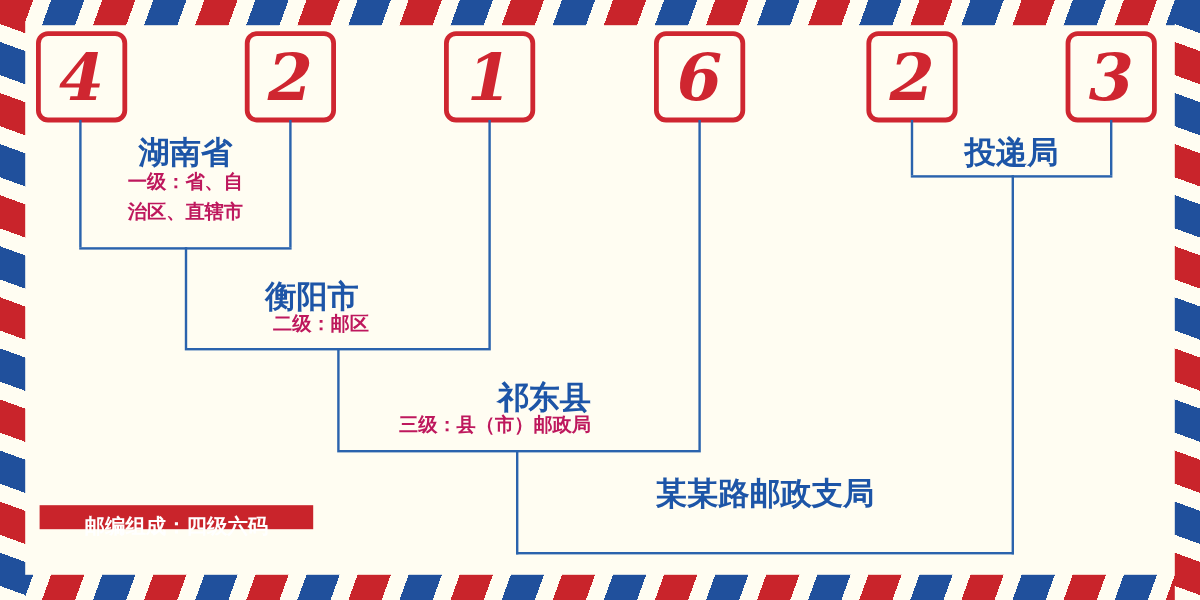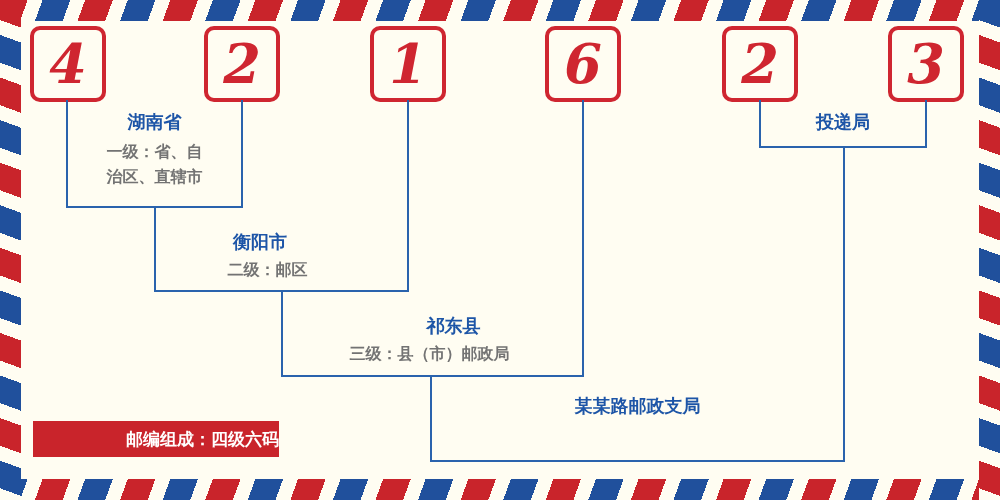--- a/index.html
+++ b/index.html
@@ -54,35 +54,34 @@
     font-size: 54px;
     color: #cf2630;
     line-height: 1;
   }
 
   .line { position: absolute; background: #2a63ad; z-index: 2; }
   .line.v { width: 2px; }
   .line.h { height: 2px; }
 
   .lbl { position: absolute; text-align: center; font-weight: bold; z-index: 3; }
-  .lbl-name { color: #1d55a7; font-size: 18px; }
-  .lbl-desc { color: #737373; font-size: 16px; white-space: pre-line; line-height: 1.55; }
+  .lbl-name { color: #1d55a7; font-size: 26px; }
+  .lbl-desc { color: #be185d; font-size: 16px; white-space: pre-line; line-height: 1.55; }
 
   .footer-badge {
     position: absolute;
     left: 33px; top: 421px;
-    width: 228px; height: 36px;
+    width: 228px; height: 20px;
     background: #c9242b;
     color: #ffffff;
     font-weight: bold;
     font-size: 17px;
     line-height: 36px;
-    text-align: right;
+    text-align: center;
     z-index: 3;
-    padding-left: 18px;
   }
 </style>
 </head>
 <body>
 
 <div class="canvas">
 
   <div class="edge edge-top"></div>
   <div class="edge edge-bottom"></div>
   <div class="edge edge-left"></div>
@@ -128,21 +127,21 @@
   <div class="line h" style="left:430px;top:460px;width:415px"></div>
 
   <div class="lbl lbl-name" style="left:66px;top:110px;width:177px">湖南省</div>
   <div class="lbl lbl-desc" style="left:46px;top:140px;width:217px">一级：省、自
 治区、直辖市</div>
 
   <div class="lbl lbl-name" style="left:154px;top:230px;width:212px">衡阳市</div>
   <div class="lbl lbl-desc" style="left:154px;top:258px;width:227px">二级：邮区</div>
 
   <div class="lbl lbl-name" style="left:281px;top:314px;width:345px">祁东县</div>
-  <div class="lbl lbl-desc" style="left:298px;top:342px;width:263px">三级：县（市）邮政局</div>
+  <div class="lbl lbl-desc" style="left:281px;top:342px;width:263px">三级：县（市）邮政局</div>
 
   <div class="lbl lbl-name" style="left:480px;top:394px;width:315px">某某路邮政支局</div>
 
   <div class="lbl lbl-name" style="left:759px;top:110px;width:168px">投递局</div>
 
   <div class="footer-badge">邮编组成：四级六码</div>
 
 </div>
 
 </body></html>

